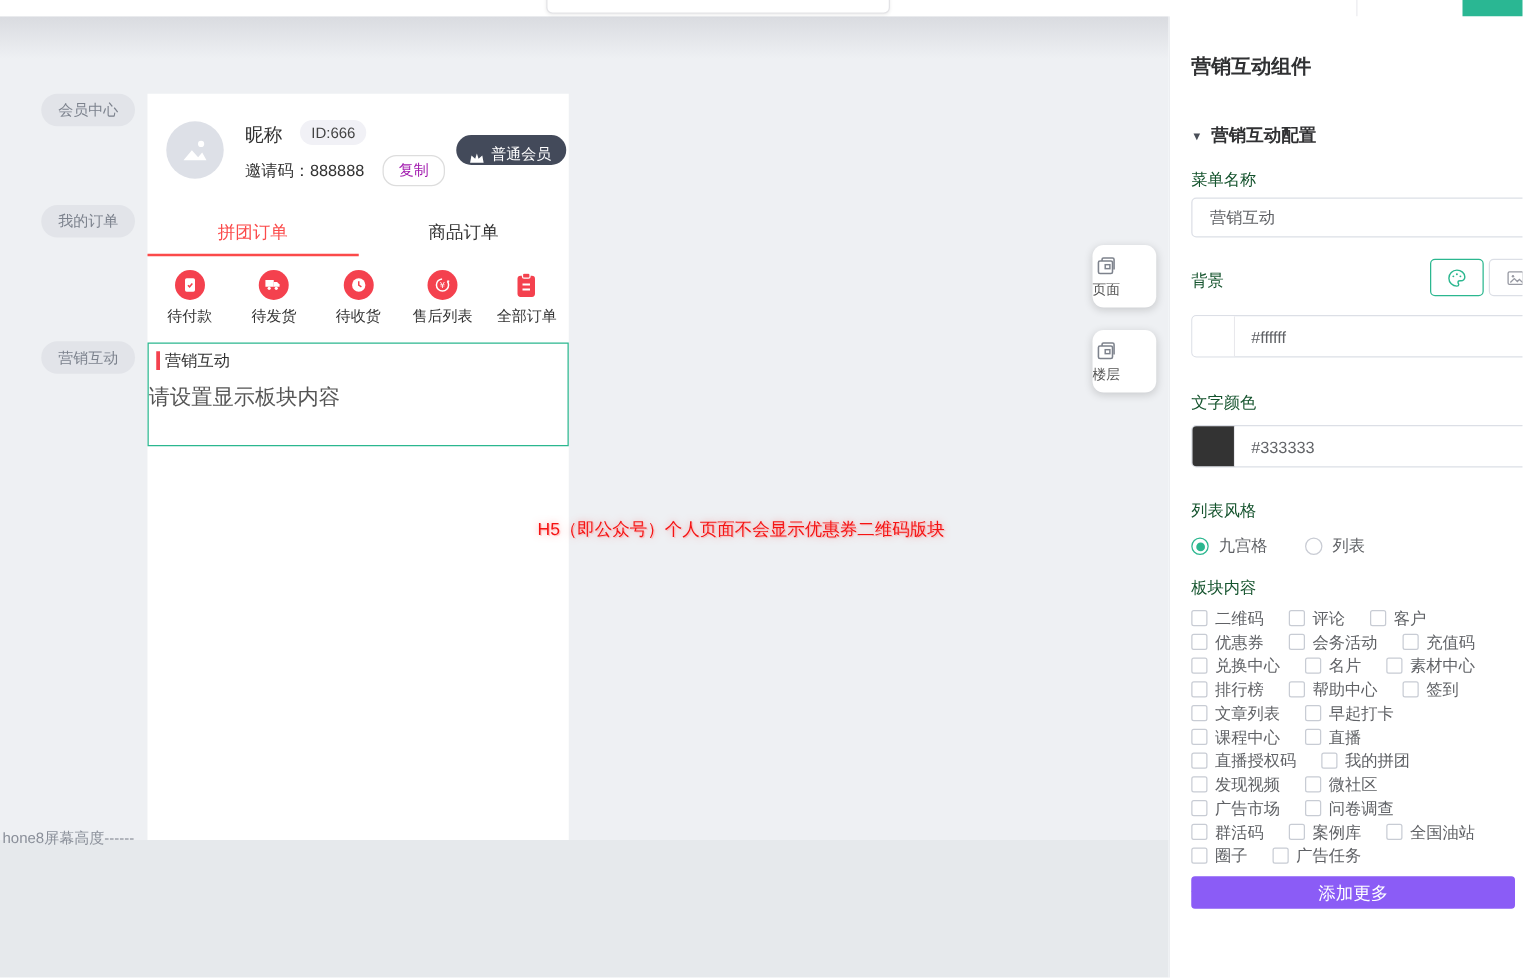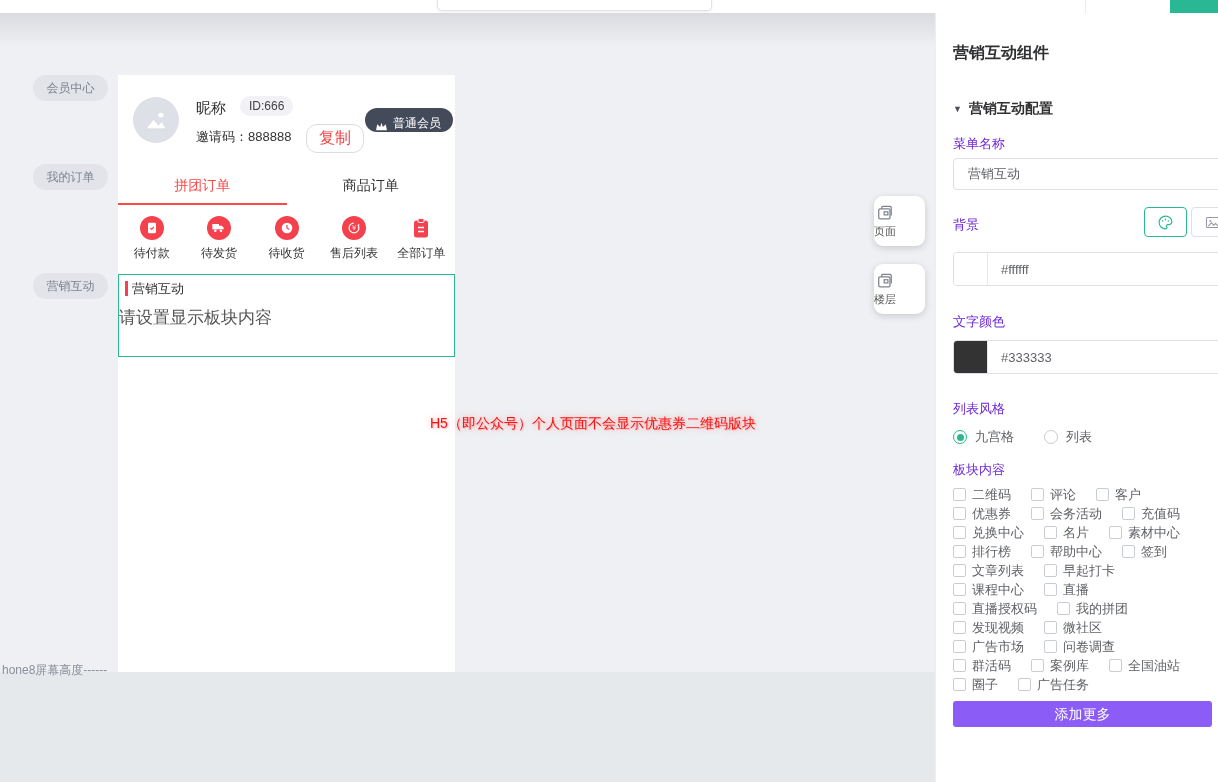--- a/index.html
+++ b/index.html
@@ -23,21 +23,21 @@
 
   
   .phone { position:absolute; left:118px; top:62px; width:337px; height:597px; background:#fff; }
   .avatar { position:absolute; left:15px; top:22px; width:46px; height:46px; border-radius:50%;
     background:#dde0e7; display:flex; align-items:center; justify-content:center; }
   .nickname { position:absolute; left:78px; top:24px; font-size:15px; font-weight:normal; color:#333; }
   .id-badge { position:absolute; left:122px; top:21px; background:#f1f1f6; border-radius:10px;
     font-size:12px; color:#444; padding:3px 9px; }
   .invite-line { position:absolute; left:78px; top:53px; font-size:13px; color:#333; }
   .copy-btn { position:absolute; left:188px; top:49px; border:1px solid #ddd; background:#fff;
-    border-radius:11px; font-size:16px; color:#ef4444; padding:3px 12px; }
+    border-radius:11px; font-size:12px; color:#a21caf; padding:3px 12px; }
   .member-badge { position:absolute; left:247px; top:33px; height:24px; background:#434a5a;
     border-radius:12px; color:#fff; font-size:12px; display:flex; align-items:flex-end; gap:5px; padding:0 12px 0 10px; }
 
   .tabs { position:absolute; left:0; top:95px; width:100%; height:35px; display:flex; }
   .tab { flex:1; text-align:center; font-size:14px; color:#333; padding-top:7px; position:relative; }
   .tab.active { color:#fb4a4a; }
   .tab.active .tab-line { position:absolute; left:0; bottom:0; width:100%; height:2px; background:#fb4a4a; }
 
   .orders { position:absolute; left:0; top:141px; width:100%; display:flex; }
   .order-item { flex:1; display:flex; flex-direction:column; align-items:center; }
@@ -62,21 +62,21 @@
 
   .screen-note { position:absolute; left:2px; top:649px; font-size:12px; color:#8a8f99; }
 
   
   .panel { position:absolute; left:935px; top:13px; width:283px; height:769px; background:#fff;
     border-left:1px solid #eceef1; overflow:hidden; }
   .panel .title { position:absolute; left:17px; top:30px; font-size:16px; font-weight:bold; color:#303133; }
   .panel .section-hd { position:absolute; left:17px; top:87px; font-size:14px; font-weight:bold; color:#303133;
     display:flex; align-items:center; gap:7px; }
   .panel .tri { font-size:9px; color:#4a4f58; }
-  .fld-label { position:absolute; left:17px; font-size:13px; color:#6d28d9; }
+  .fld-label { position:absolute; left:17px; font-size:13px; color:#14532d; }
   .txt-input { position:absolute; left:17px; width:280px; height:32px; border:1px solid #dcdfe6;
     border-radius:4px; font-size:13px; color:#606266; padding:0 14px; background:#fff; }
   .bg-btn { position:absolute; top:194px; width:43px; height:30px; background:#fff; border-radius:4px;
     display:flex; align-items:center; justify-content:center; }
   .bg-btn.sel { border:1px solid #2bb78f; }
   .bg-btn.plain { border:1px solid #dcdfe6; }
   .color-input { position:absolute; left:17px; width:280px; height:34px; border:1px solid #dcdfe6;
     border-radius:4px; background:#fff; display:flex; align-items:center; }
   .swatch { width:34px; height:100%; border-right:1px solid #e8e8ec; border-radius:3px 0 0 3px; }
   .color-val { font-size:13px; color:#606266; padding-left:13px; }

